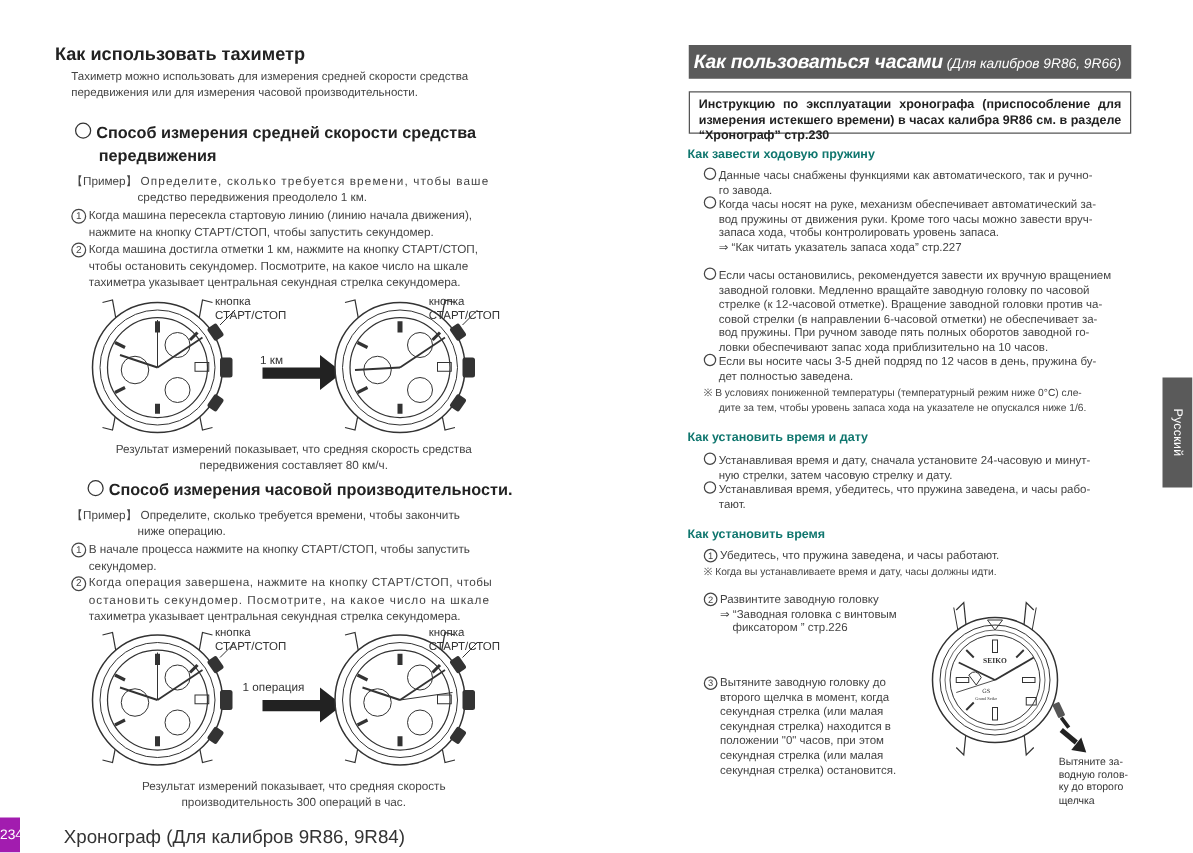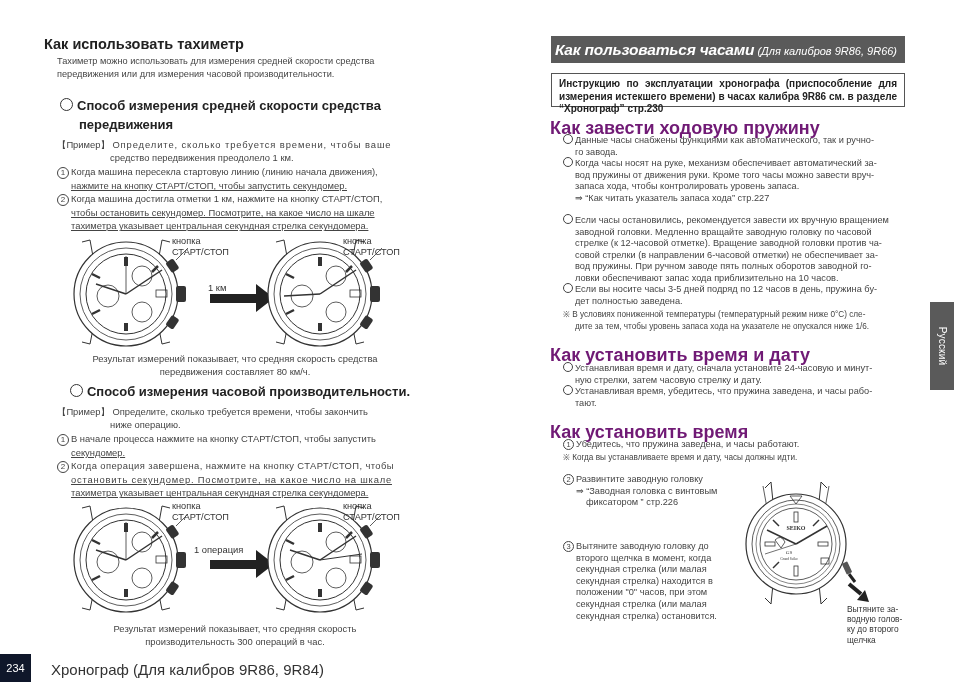--- a/index.html
+++ b/index.html
@@ -18,39 +18,39 @@
   .h-sub .circle { display: inline-block; width: 13px; height: 13px; border: 1.2px solid #333; border-radius: 50%; vertical-align: -1px; margin-right: 4px; }
   .h-sub1 { top: 96px; width: 350px; text-align: justify; }
   .h-sub2 { top: 382px; width: 360px; }
 
   .example { position: absolute; left: 57px; width: 350px; font-size: 9.4px; line-height: 13.4px; color: #444; }
   .example .bracket { color: #444; }
   .example .ex-text { letter-spacing: 0.9px; }
   .example .ex-cont { display: block; padding-left: 53px; }
   .step { position: absolute; left: 57px; width: 350px; font-size: 9.4px; line-height: 13.4px; color: #444; text-align: justify; }
   .step .num { display: inline-block; width: 12px; height: 12px; border: 1px solid #444; border-radius: 50%; font-size: 8px; line-height: 10px; text-align: center; margin-right: 2px; vertical-align: 0px; }
-  .step .cont { padding-left: 14px; display: block; text-decoration: underline; }
+  .step .cont { padding-left: 14px; display: block; }
 
   .figure { position: absolute; }
   .btn-label { position: absolute; font-size: 9.2px; line-height: 11px; color: #333; }
   .arrow-label { position: absolute; font-size: 9.4px; color: #333; }
   .caption { position: absolute; left: 60px; width: 350px; text-align: center; font-size: 9.4px; line-height: 12.5px; color: #444; }
 
-  .folio-box { position: absolute; width: 31px; height: 28px; background: #0f172a; color: #fff; font-size: 11px; text-align: center; line-height: 28px; top: 654px; }
+  .folio-box { position: absolute; width: 16px; height: 28px; background: #a21caf; color: #fff; font-size: 11px; text-align: center; line-height: 28px; top: 654px; }
   .folio-left { left: 0; }
   .footer-title { position: absolute; left: 51px; top: 661px; font-size: 15px; color: #333; }
 
   
   .title-bar { position: absolute; left: 74px; top: 36px; width: 354px; height: 27px; background: #5a5a5a; color: #fff; padding-left: 4px; line-height: 27px; white-space: nowrap; font-style: italic; }
   .title-bar .big { font-size: 15.5px; font-weight: bold; letter-spacing: -0.2px; }
   .title-bar .small { font-size: 11px; }
 
   .note-box { position: absolute; left: 74px; top: 73px; width: 354px; height: 34px; border: 1px solid #555; padding: 4px 7px; font-size: 10px; font-weight: bold; line-height: 12.5px; color: #222; text-align: justify; }
 
-  .h-sec { position: absolute; left: 73px; font-size: 18px; font-weight: bold; color: #701a75; }
+  .h-sec { position: absolute; left: 73px; font-size: 10px; font-weight: bold; color: #0f766e; }
   .bul { position: absolute; left: 86px; width: 345px; font-size: 9.2px; line-height: 11.6px; color: #444; text-align: justify; }
   .bul .o { display: inline-block; width: 10px; height: 10px; border: 1px solid #444; border-radius: 50%; vertical-align: -1px; margin-right: 2px; }
   .bul .cont { display: block; padding-left: 12px; }
   .ref { display: block; padding-left: 12px; }
   .remark { position: absolute; left: 86px; width: 345px; font-size: 8.2px; line-height: 11.6px; color: #444; }
   .remark .cont { display: block; padding-left: 12px; }
 
   .side-tab { position: absolute; left: 453px; top: 302px; width: 24px; height: 88px; background: #5a5a5a; color: #fff; }
   .side-tab span { position: absolute; left: 50%; top: 50%; transform: translate(-50%, -50%) rotate(90deg); font-size: 10px; white-space: nowrap; letter-spacing: 0.2px; }
 

